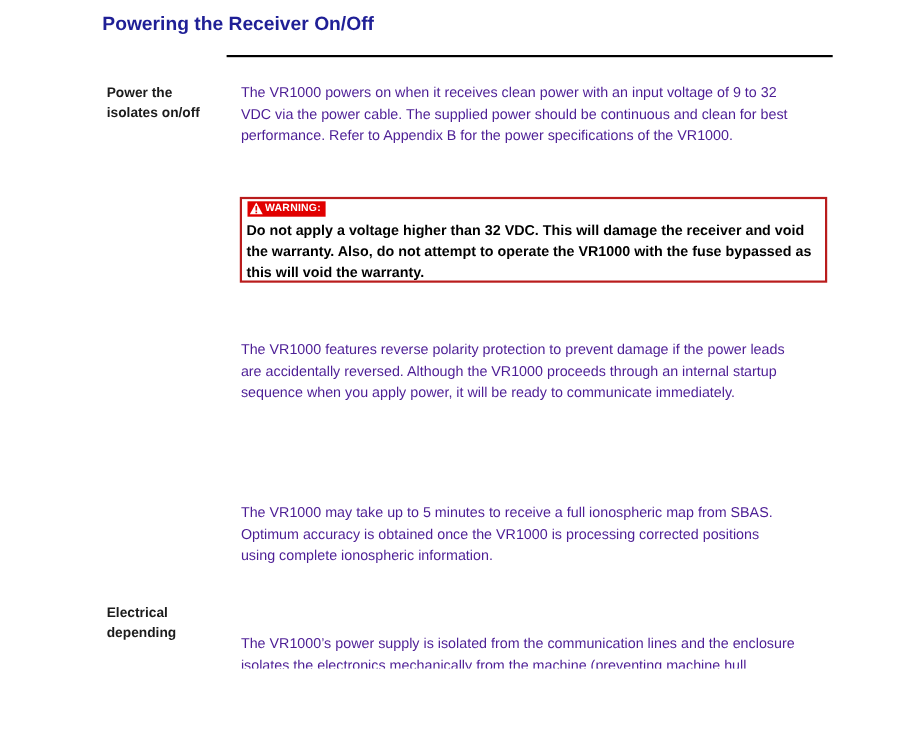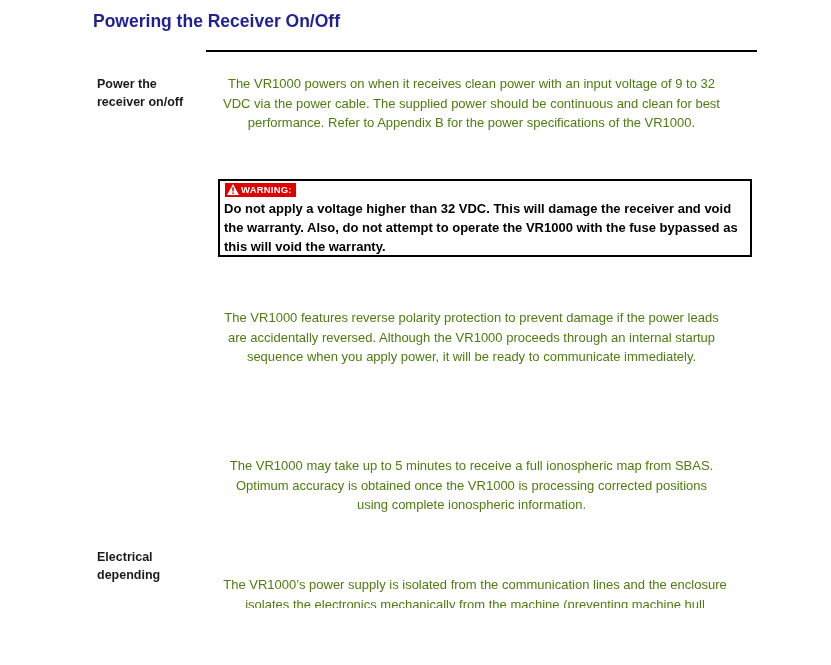--- a/index.html
+++ b/index.html
@@ -45,35 +45,34 @@
   .side-label .label-line { display: block; }
   .label-power { top: 75px; }
   .label-electrical { top: 548px; }
   .body {
     position: absolute;
     left: 219px;
     width: 505px;
     margin: 0;
     font-size: 13px;
     line-height: 19.5px;
-    color: #4d7c0f;
-    text-align: center;
+    color: #4c1d95;
   }
   .para1 { top: 74px; }
   .para2 { top: 276px; margin-top: 32px; }
   .para3 { top: 376px; }
   .para4 { top: 456px; }
   .para5 { top: 575px; width: 512px; }
   .warning-box {
     position: absolute;
     left: 218px;
     top: 179px;
     width: 534px;
     height: 78px;
-    border: 2px solid #000000;
+    border: 2px solid #b91c1c;
     box-sizing: border-box;
     background: #ffffff;
   }
   .warning-badge {
     display: inline-flex;
     align-items: center;
     gap: 2px;
     margin: 2px 0 0 5px;
     padding: 1px 4px 2px 2px;
     background: #e10000;
@@ -96,21 +95,21 @@
 <body>
 
 <div class="page">
 
   <h1 class="title">Powering the Receiver On/Off</h1>
 
   <div class="rule rule-top"></div>
 
   <div class="side-label label-power">
     <span class="label-line">Power the</span>
-    <span class="label-line">receiver on/off</span>
+    <span class="label-line">isolates on/off</span>
   </div>
 
   <p class="body para1">The VR1000 powers on when it receives clean power with an input voltage of 9 to 32 VDC via the power cable. The supplied power should be continuous and clean for best performance. Refer to Appendix B for the power specifications of the VR1000.</p>
 
   <div class="warning-box">
     <span class="warning-badge">
       <svg class="warning-icon" width="12" height="11" viewBox="0 0 12 11" aria-hidden="true">
         <path d="M6 0 L12 11 L0 11 Z" fill="#ffffff"></path>
         <rect x="5.25" y="3.2" width="1.5" height="4.2" fill="#e10000"></rect>
         <rect x="5.25" y="8.4" width="1.5" height="1.5" fill="#e10000"></rect>

